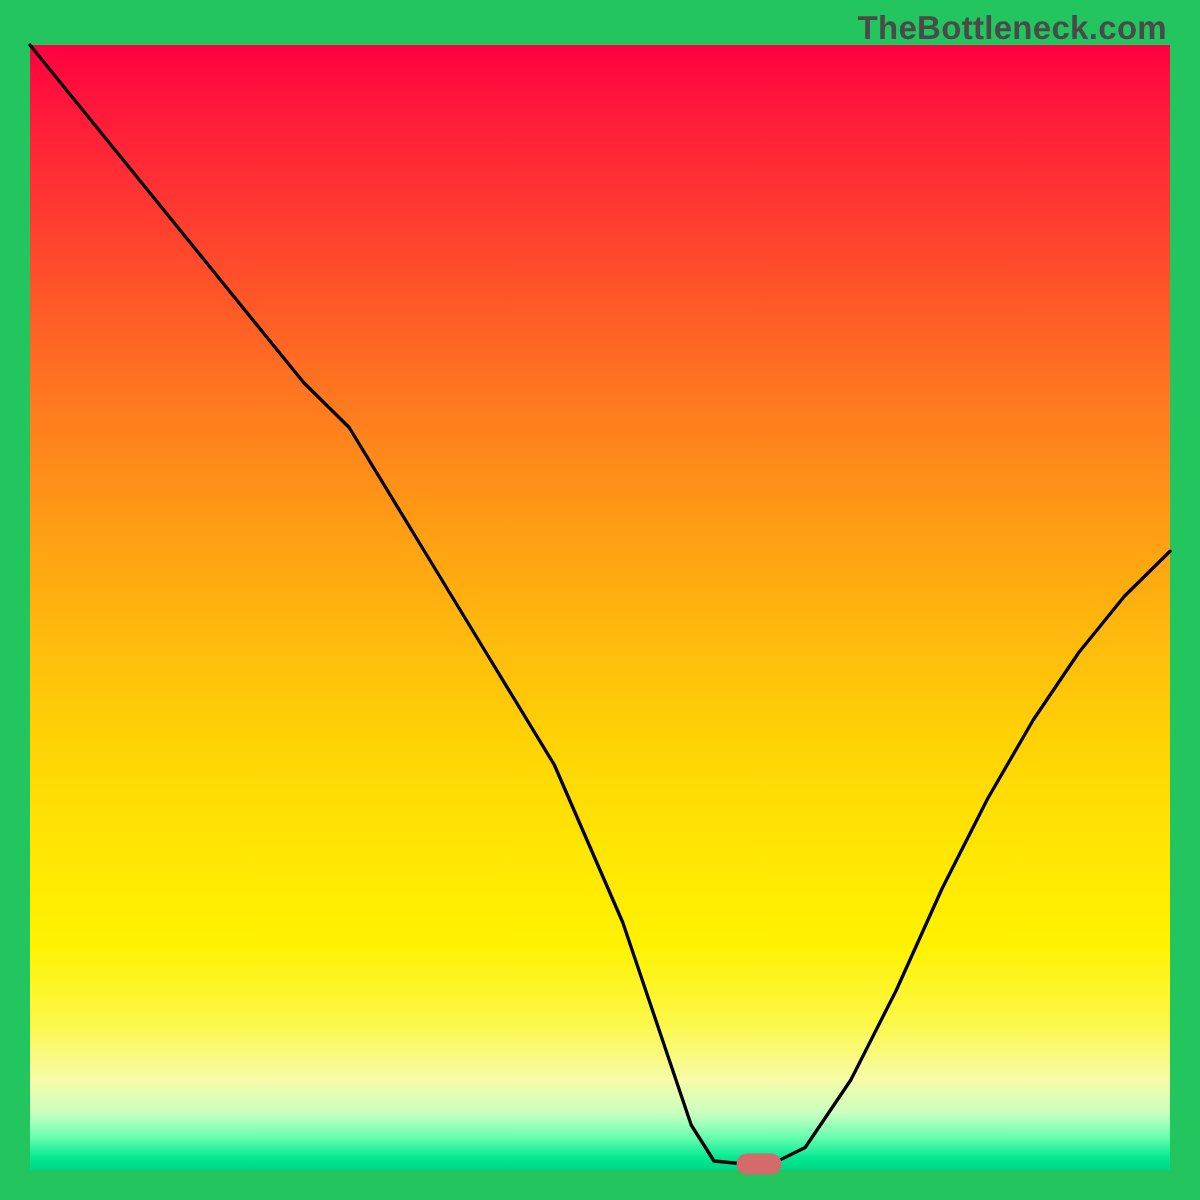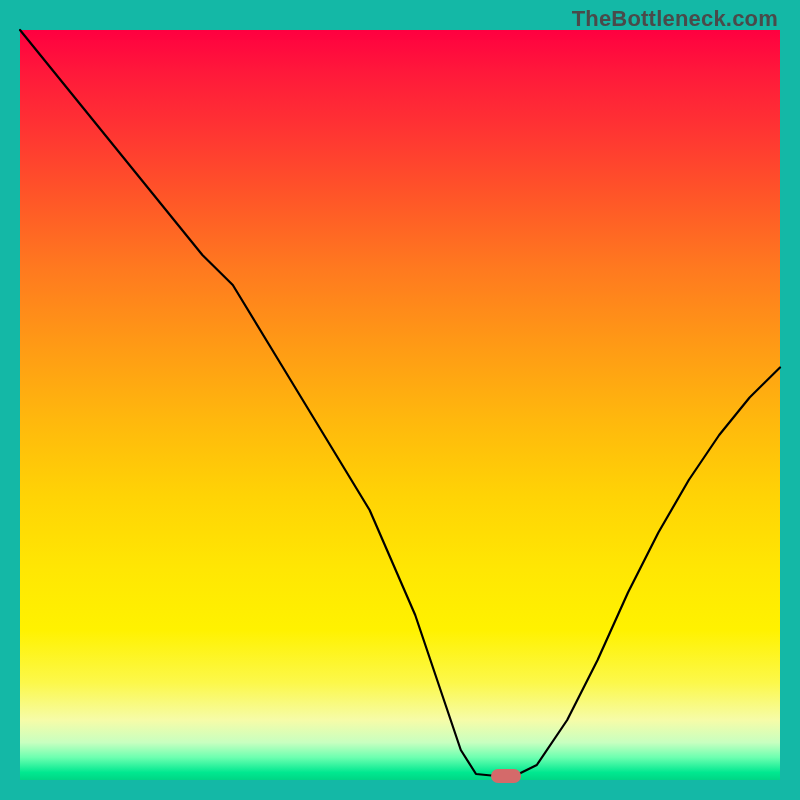--- a/index.html
+++ b/index.html
@@ -1,21 +1,21 @@
 <!DOCTYPE html>
 <html><head>
 <meta charset="utf-8">
 <style>
   * { margin: 0; padding: 0; box-sizing: border-box; }
   html, body { width: 800px; height: 800px; overflow: hidden; }
   .chart-container {
     width: 800px;
     height: 800px;
     position: relative;
-    background: #14b8a6;
+    background: #22c55e;
   }
   .plot-area {
     position: absolute;
     left: 20px;
     top: 30px;
     width: 760px;
     height: 750px;
     background: linear-gradient(to bottom,
       #ff0040 0%,
       #ff1a3a 6%,

